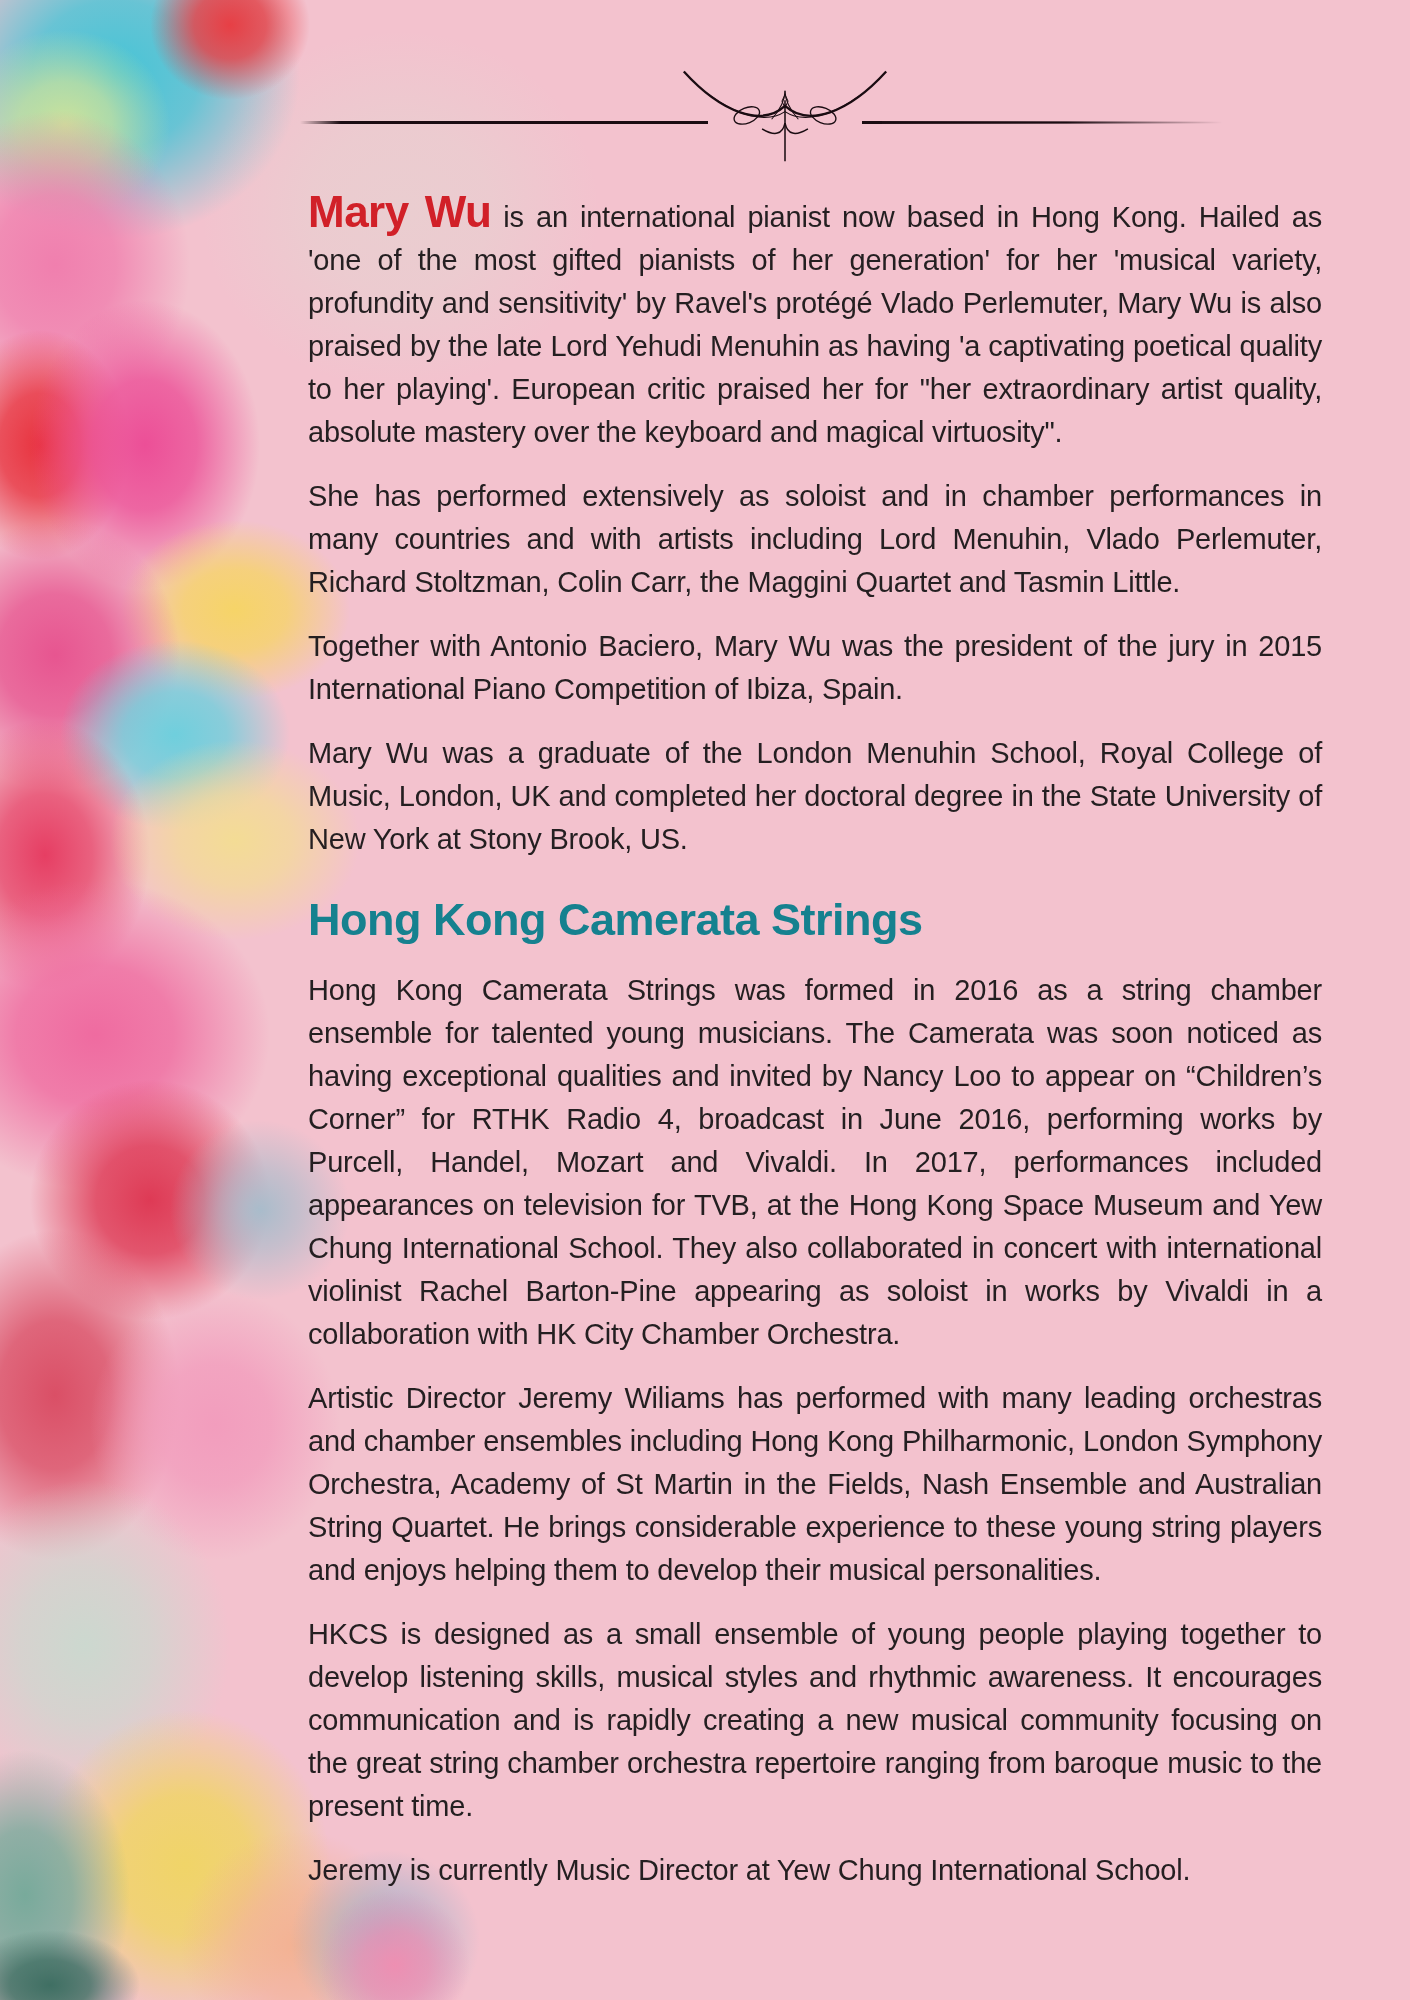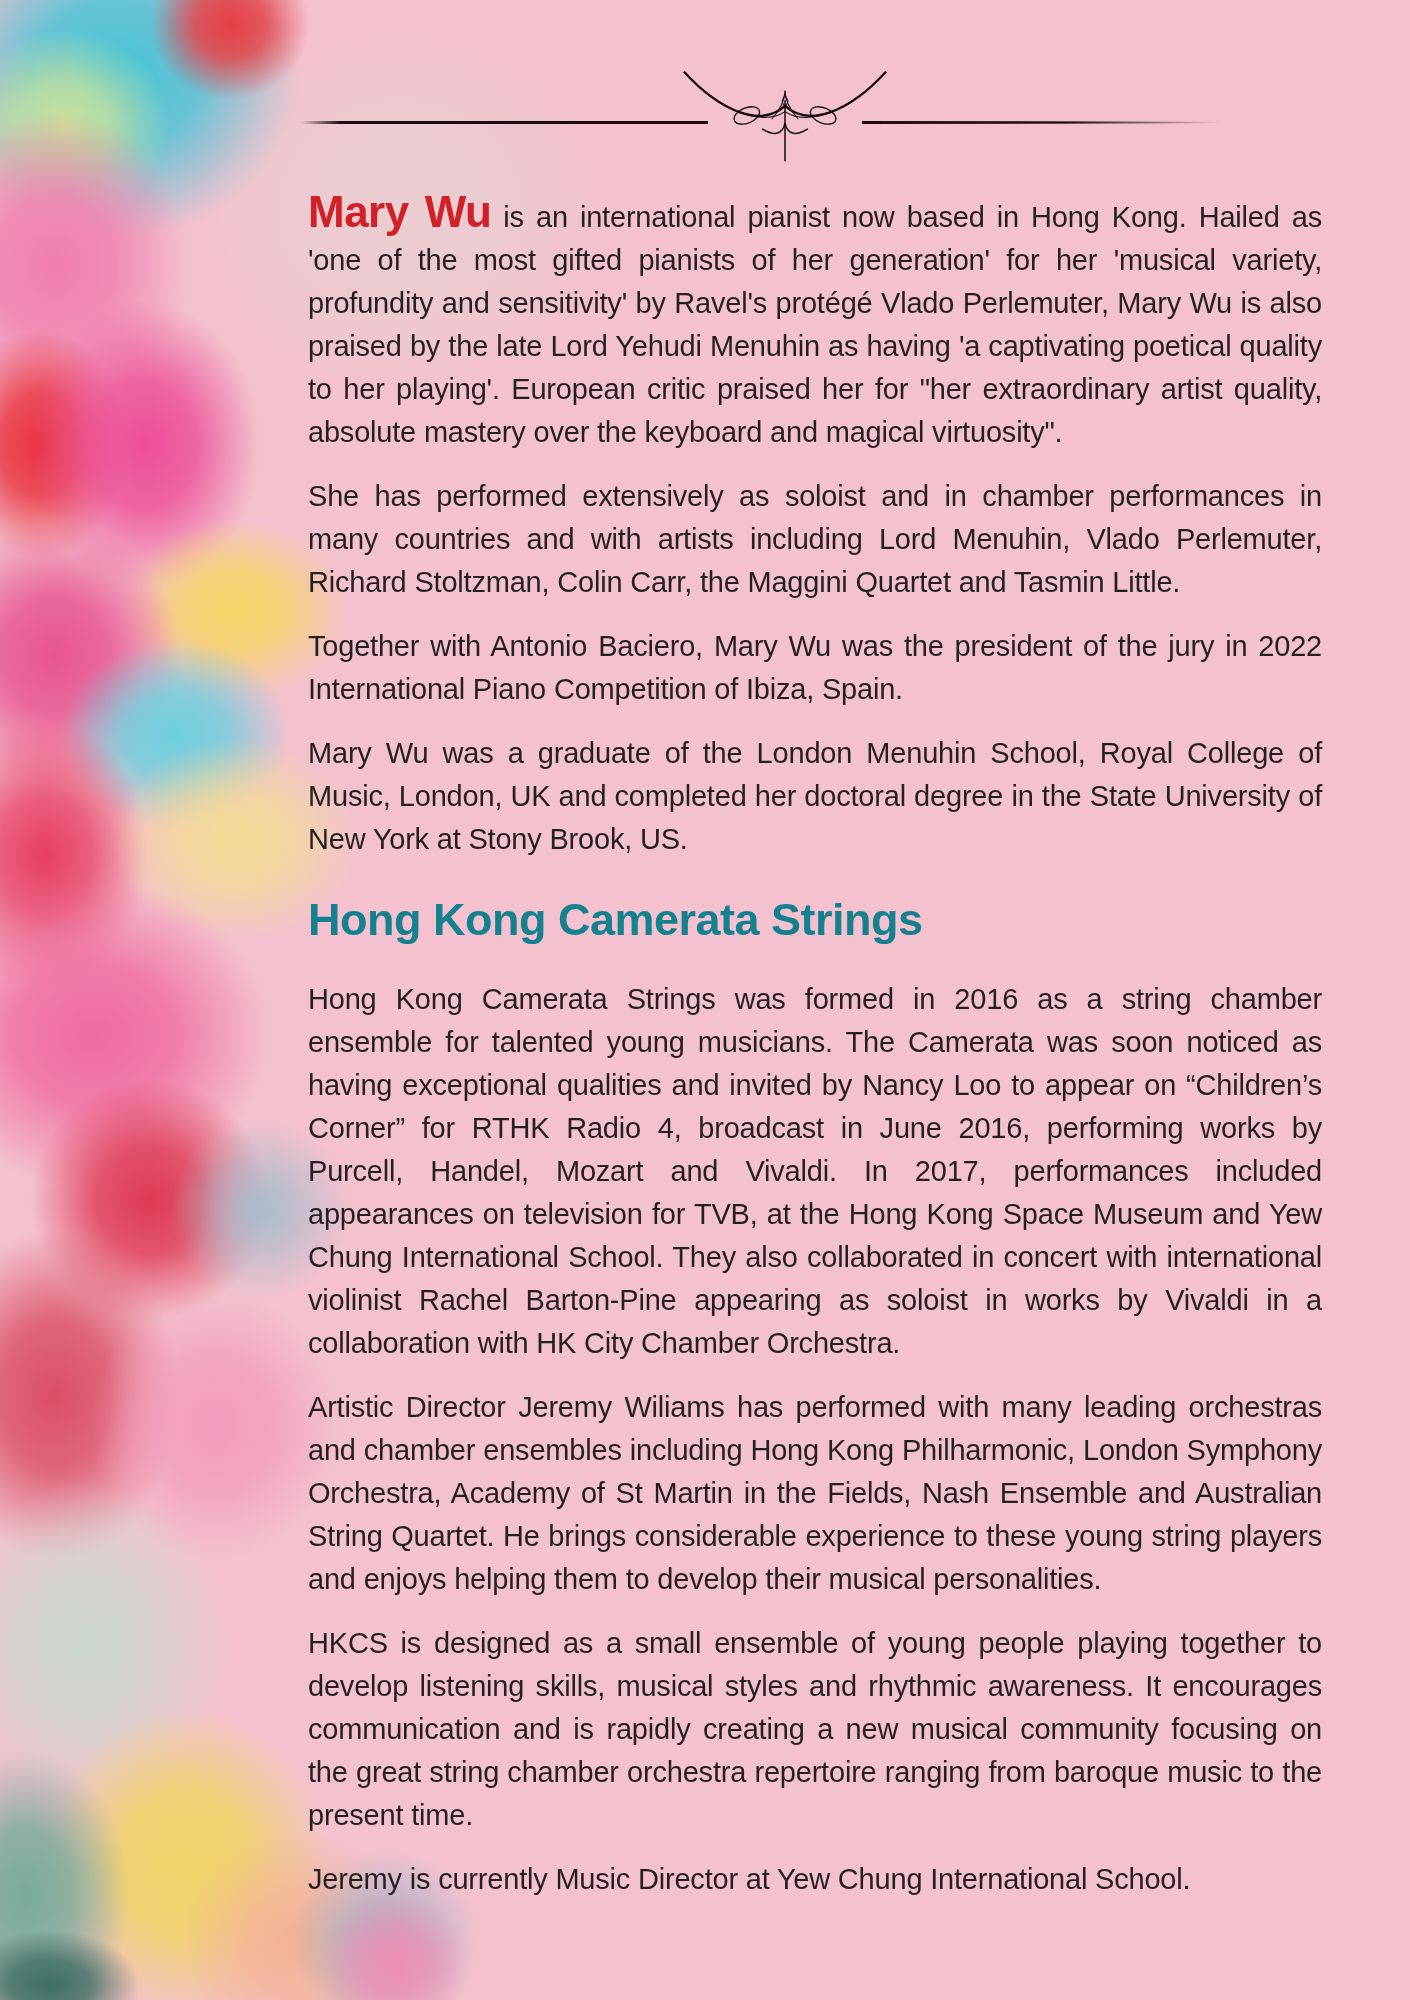--- a/index.html
+++ b/index.html
@@ -52,21 +52,21 @@
     font-size:29px;line-height:43px;
     text-align:justify;
     letter-spacing:-0.2px;
   }
   .para:last-child{margin-bottom:4px;}
   .name-heading{
     font-size:44px;font-weight:bold;color:#d12028;
     line-height:1;letter-spacing:-0.5px;margin-right:12px;
   }
   .section-heading{
-    margin:34px 0 33px 0;
+    margin:34px 0 24px 0;
     font-size:45px;font-weight:bold;color:#15818f;
     letter-spacing:-0.5px;line-height:1.1;
   }
 </style>
 </head>
 <body>
 
 <div class="paint-band">
   <div class="blob b1"></div>
   <div class="blob b2"></div>
@@ -107,21 +107,21 @@
     <path d="M124,60 q-14,-16 -14,-30" stroke-width="1.1"></path>
     <path d="M110,40 L110,104" stroke-width="1.6"></path>
     <path d="M110,34 l3.2,7 -3.2,7 -3.2,-7 z" fill="#1a0c12" stroke="none"></path>
   </svg>
   <div class="rule rule-right"></div>
 </header>
 
 <main class="content">
   <p class="para"><span class="name-heading">Mary Wu</span><span>is an international pianist now based in Hong Kong.  Hailed as 'one of the most gifted pianists of her generation' for her 'musical variety, profundity and sensitivity' by Ravel's protégé Vlado Perlemuter, Mary Wu is also praised by the late Lord Yehudi Menuhin as having 'a captivating poetical quality to her playing'.  European critic praised her for "her extraordinary artist quality, absolute mastery over the keyboard and magical virtuosity".</span></p>
   <p class="para">She has performed extensively as soloist and in chamber performances in many countries and with artists including Lord Menuhin, Vlado Perlemuter, Richard Stoltzman, Colin Carr, the Maggini Quartet and Tasmin Little.</p>
-  <p class="para">Together with Antonio Baciero, Mary Wu was the president of the jury in 2022 International Piano Competition of Ibiza, Spain.</p>
+  <p class="para">Together with Antonio Baciero, Mary Wu was the president of the jury in 2015 International Piano Competition of Ibiza, Spain.</p>
   <p class="para">Mary Wu was a graduate of the London Menuhin School, Royal College of Music, London, UK and completed her doctoral degree in the State University of New York at Stony Brook, US.</p>
 
   <h2 class="section-heading">Hong Kong Camerata Strings</h2>
   <p class="para">Hong Kong Camerata Strings was formed in 2016 as a string chamber ensemble for talented young musicians.  The Camerata was soon noticed as having exceptional qualities and invited by Nancy Loo to appear on “Children’s Corner” for RTHK Radio 4, broadcast in June 2016, performing works by Purcell, Handel, Mozart and Vivaldi.  In 2017, performances included appearances on television for TVB, at the Hong Kong Space Museum and Yew Chung International School. They also collaborated in concert with international violinist Rachel Barton-Pine appearing as soloist in works by Vivaldi in a collaboration with HK City Chamber Orchestra.</p>
   <p class="para">Artistic Director Jeremy Wiliams has performed with many leading orchestras and chamber ensembles including Hong Kong Philharmonic, London Symphony Orchestra, Academy of St Martin in the Fields, Nash Ensemble and Australian String Quartet.  He brings considerable experience to these young string players and enjoys helping them to develop their musical personalities.</p>
   <p class="para">HKCS is designed as a small ensemble of young people playing together to develop listening skills, musical styles and rhythmic awareness. It encourages communication and is rapidly creating a new musical community focusing on the great string chamber orchestra repertoire ranging from baroque music to the present time.</p>
   <p class="para">Jeremy is currently Music Director at Yew Chung International School.</p>
 </main>
 
 </body></html>

